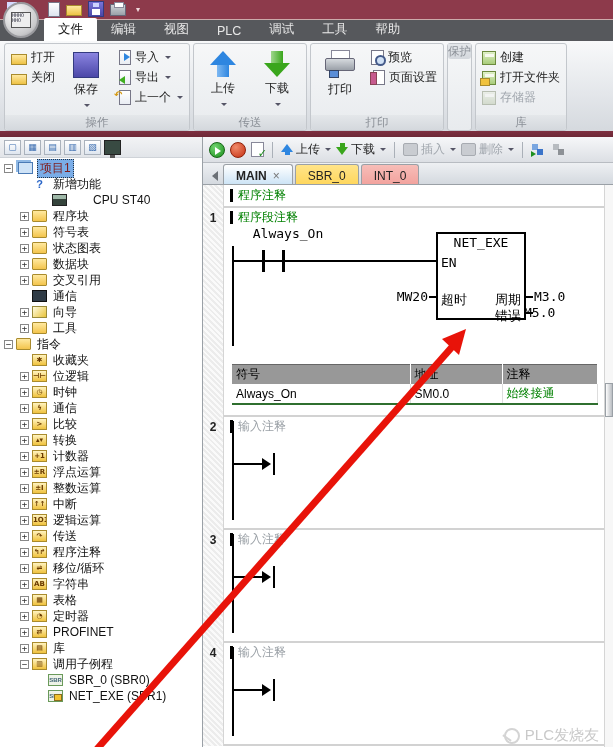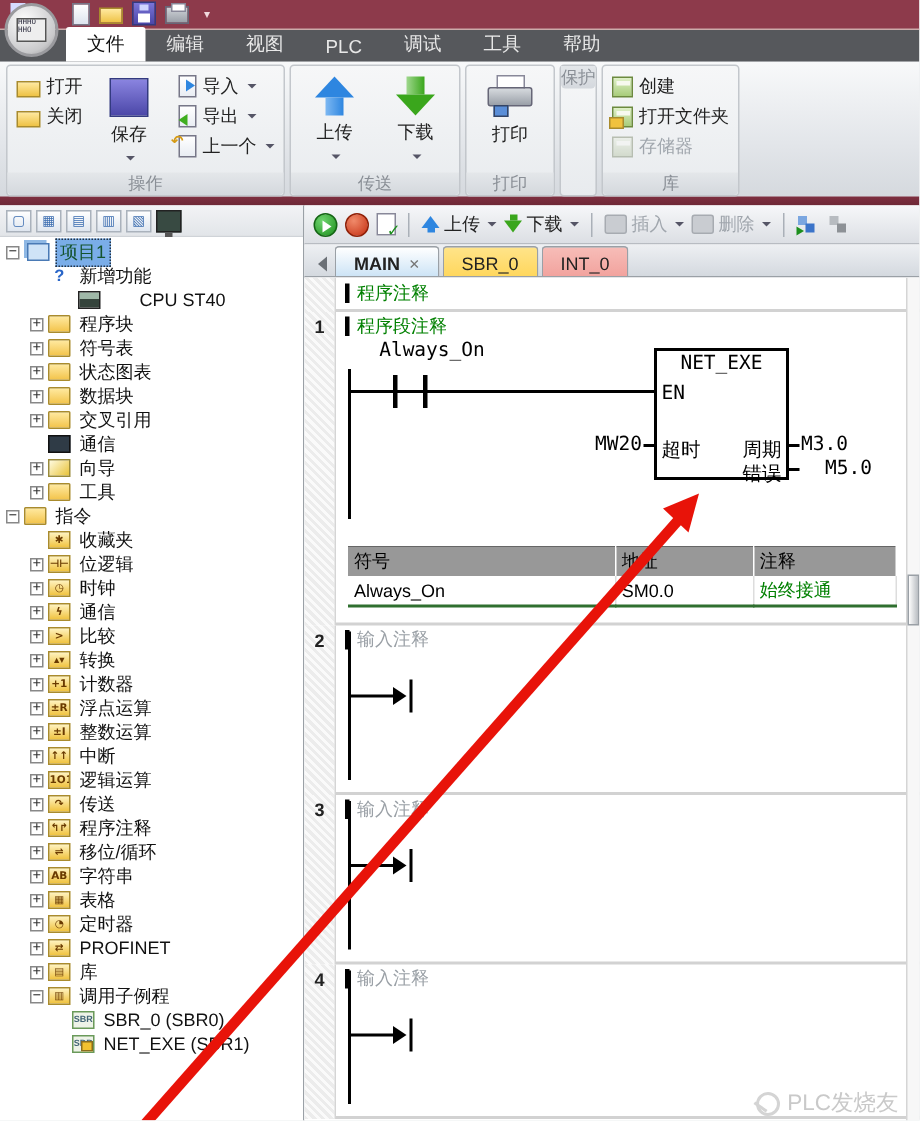--- a/index.html
+++ b/index.html
@@ -103,21 +103,21 @@
   .i-inst{background:linear-gradient(#fff3c0,#f0c23e);border:1px solid #a98b2d;color:#6a3a00;font-weight:bold;font-family:"DejaVu Sans",sans-serif}
   .i-project{background:#cfe3f7;border:1px solid #4a7ab5;box-shadow:-2px -2px 0 #8fb8e4;margin-left:2px}
   .i-question{color:#2a66c8;font-weight:bold;font-size:11px;line-height:12px}
   .i-cpu{background:linear-gradient(#9fb8a8 45%,#35443c 45%);border:1px solid #222}
   .i-doc{background:#fff;border:1px solid #777;background-image:repeating-linear-gradient(#fff 0 2px,#9ab 2px 3px)}
   .i-monitor{background:#2f3b46;border:1px solid #111}
   .i-wand{background:linear-gradient(135deg,#fffbe0,#e8c33a);border:1px solid #998a3a}
   .i-sbr{background:#eef3e8;border:1px solid #6a9a5a;color:#467;font-size:6px;font-weight:bold}
   .i-lock::after{content:"";position:absolute;right:0;bottom:0;width:6px;height:5px;background:#f2c230;border:1px solid #8a6d1d}
   .trow .lbl{padding:0 2px}
-  .trow.sel .lbl{background:var(--select);border:1px dotted #234;color:#14532d}
+  .trow.sel .lbl{background:var(--select);border:1px dotted #234;color:#7f1d1d}
 
   
   #editor{flex:1;display:flex;flex-direction:column;background:#fff;position:relative}
   #etoolbar{height:26px;background:linear-gradient(#f6f7f9,#dcdfe4);border-bottom:1px solid #b8bcc2;display:flex;align-items:center;padding:0 6px;gap:5px}
   .tsep{width:1px;height:16px;background:#aab0b8;margin:0 3px}
   .tico{width:16px;height:16px;position:relative;flex:none}
   .t-run{border-radius:50%;background:radial-gradient(circle at 35% 30%,#6fd46f,#1d8f1d);border:1px solid #156515}
   .t-run::after{content:"";position:absolute;left:5px;top:4px;border:4px solid transparent;border-left:6px solid #fff}
   .t-stop{border-radius:50%;background:radial-gradient(circle at 35% 30%,#f08a6a,#c52f12);border:1px solid #8f2008}
   .t-compile{width:13px;height:15px;background:#fff;border:1px solid #889}
@@ -159,21 +159,21 @@
   .lline{position:absolute;background:#000}
   #contact-label{position:absolute;left:20px;top:0;width:88px;text-align:center}
   #fbox{position:absolute;left:212px;top:6px;width:90px;height:88px;border:2px solid #000;background:#fff}
   #fbox .btitle{position:absolute;top:1px;left:0;width:100%;text-align:center}
   #fbox .ben{position:absolute;left:3px;top:21px}
   #fbox .bto{position:absolute;left:3px;top:57px;font-family:"Liberation Sans",sans-serif}
   #fbox .bcy{position:absolute;right:3px;top:57px;font-family:"Liberation Sans",sans-serif}
   #fbox .berr{position:absolute;right:3px;top:73px;font-family:"Liberation Sans",sans-serif}
   #mw20{position:absolute;left:136px;top:63px;width:68px;text-align:right}
   #m30{position:absolute;left:310px;top:63px}
-  #m50{position:absolute;left:326px;top:79px}
+  #m50{position:absolute;left:300px;top:79px}
 
   
   #symtable{margin:6px 4px 0 8px;width:366px;border-collapse:collapse;font-family:"Liberation Sans",sans-serif;font-size:12px}
   #symtable th{background:#989898;color:#000;font-weight:normal;text-align:left;padding:1px 4px;border-right:1px solid #fff;border-top:1px solid #666;height:16px}
   #symtable td{background:#fff;padding:1px 4px;height:16px;border-right:1px solid #ddd}
   #symtable tr.datarow{border-bottom:2px solid #2f6f2f}
   #symtable .c-sym{width:178px}#symtable .c-addr{width:92px}
   td.green{color:var(--green)}
 
   
@@ -280,20 +280,30 @@
         <div class="rlabel">传送</div>
       </div>
       <div class="rgroup">
         <div class="ritems">
           <div class="rbig">
             <div class="ic-print">
               <div class="pbody"></div>
               <div class="pblue"></div>
             </div>
             <div class="blabel">打印</div>
+          </div>
+          <div class="rcol">
+            <div class="rsmall">
+              <span class="sicon ic-mag"></span>
+              <span>预览</span>
+            </div>
+            <div class="rsmall">
+              <span class="sicon ic-pageset"></span>
+              <span>页面设置</span>
+            </div>
           </div>
         </div>
         <div class="rlabel">打印</div>
       </div>
       <div class="rgroup">
         <div class="rlabel">保护</div>
       </div>
       <div class="rgroup">
         <div class="ritems">
           <div class="rcol">

